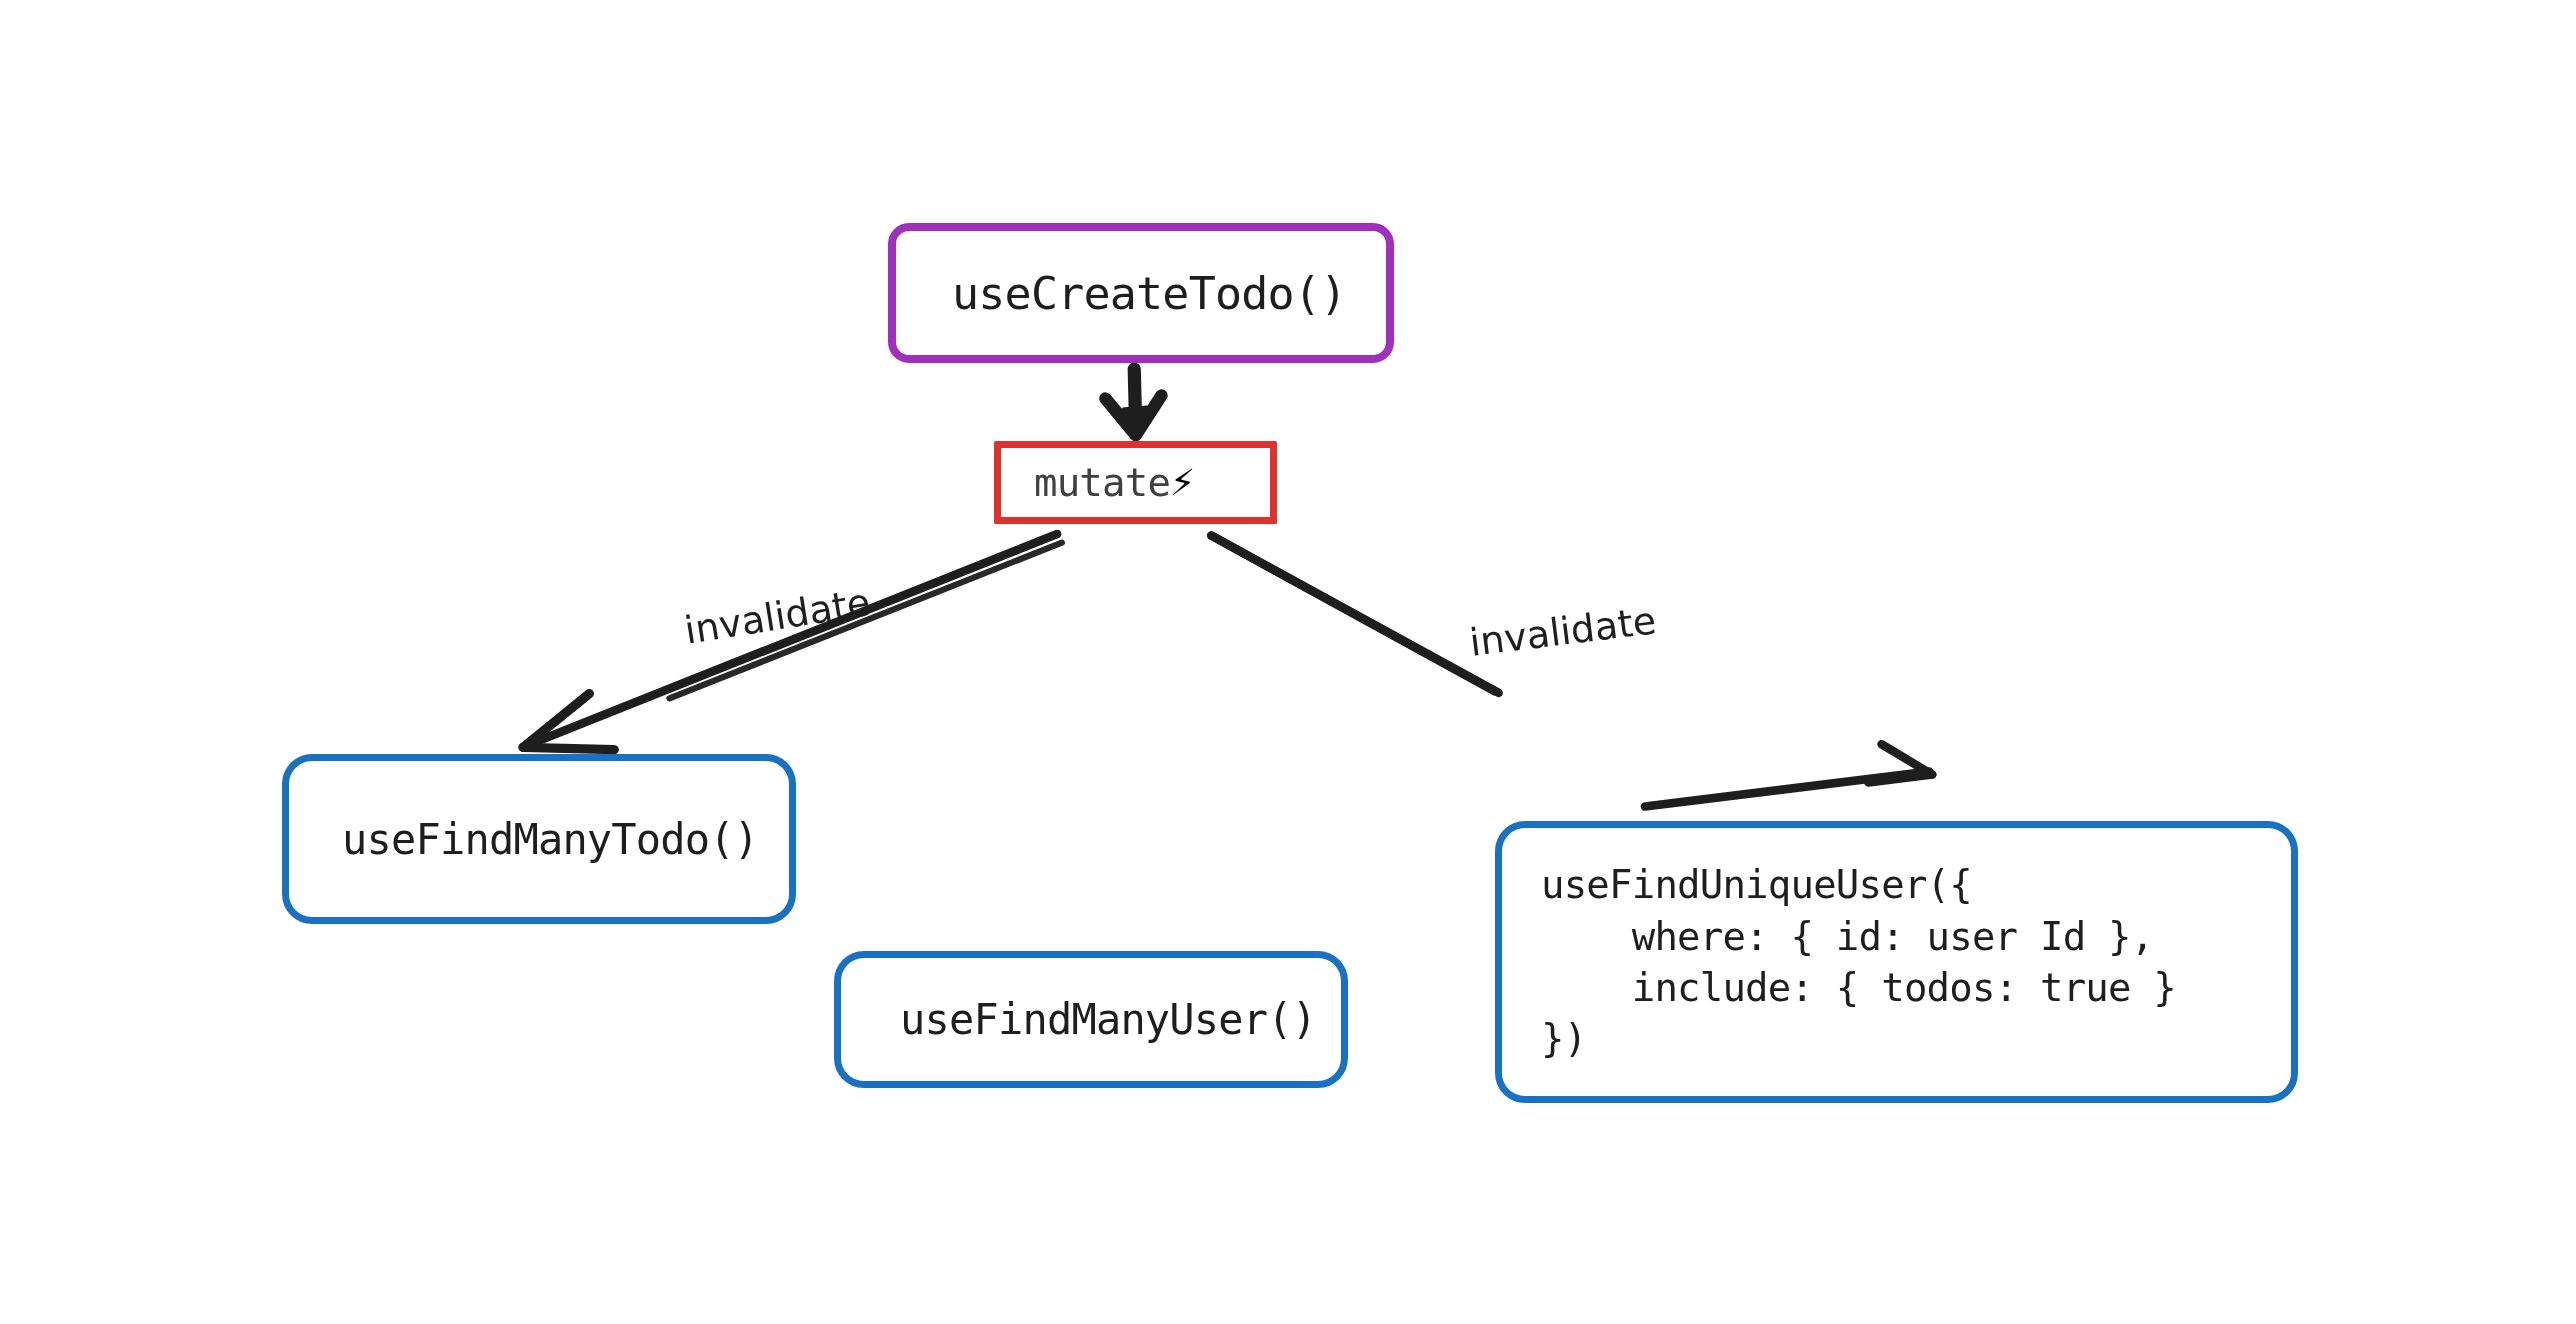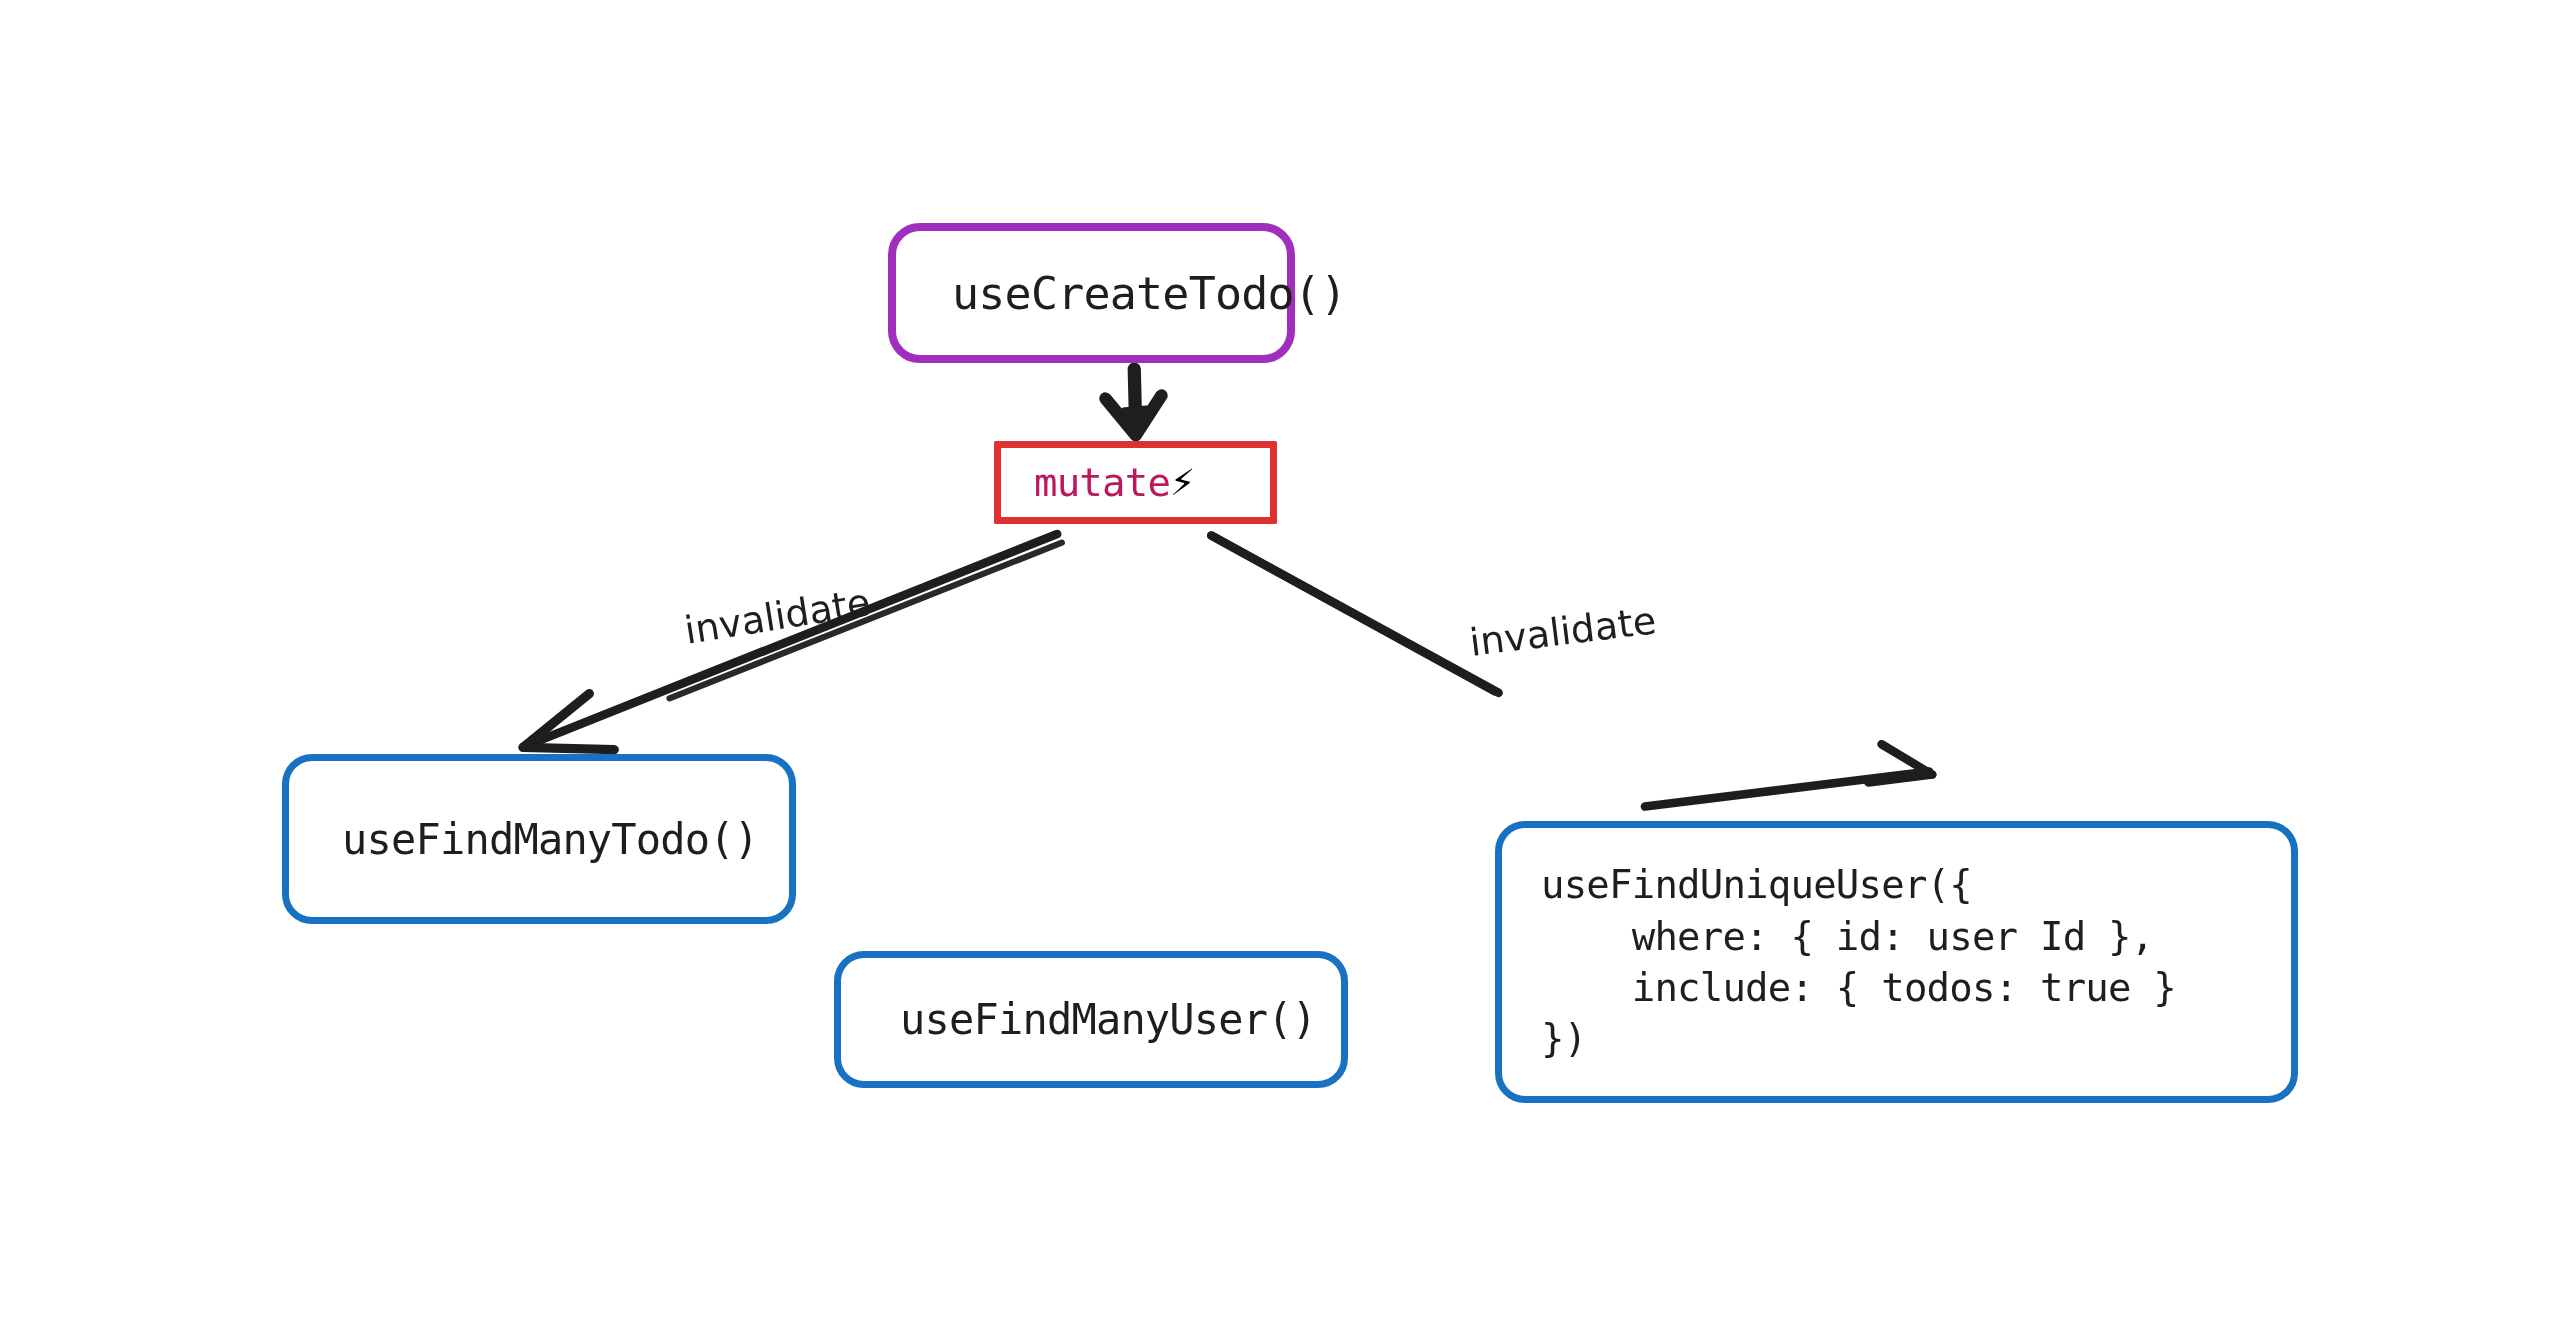--- a/index.html
+++ b/index.html
@@ -36,42 +36,42 @@
     white-space: pre;
     font-family: "DejaVu Sans Mono", monospace;
     color: #1e1e1e;
     letter-spacing: -0.8px;
   }
 
   
   #node-create-todo {
     left: 888px;
     top: 223px;
-    width: 407px;
+    width: 506px;
     height: 140px;
     border: 8.6px solid #a02fbe;
-    border-radius: 32px;
+    border-radius: 21px;
   }
   #node-create-todo .node-label {
     font-size: 45px;
     padding-left: 56px;
   }
 
   
   #node-mutate {
     left: 994px;
     top: 441px;
     width: 283px;
     height: 83px;
     border: 7px solid #e03131;
     border-radius: 1.6px;
   }
   #node-mutate .node-label {
     font-size: 39px;
-    color: #be185d;
+    color: #404040;
     padding-left: 33px;
     letter-spacing: -0.8px;
   }
   .bolt {
     font-family: "DejaVu Sans", sans-serif;
     font-size: 36px;
     line-height: 1;
   }
 
   

